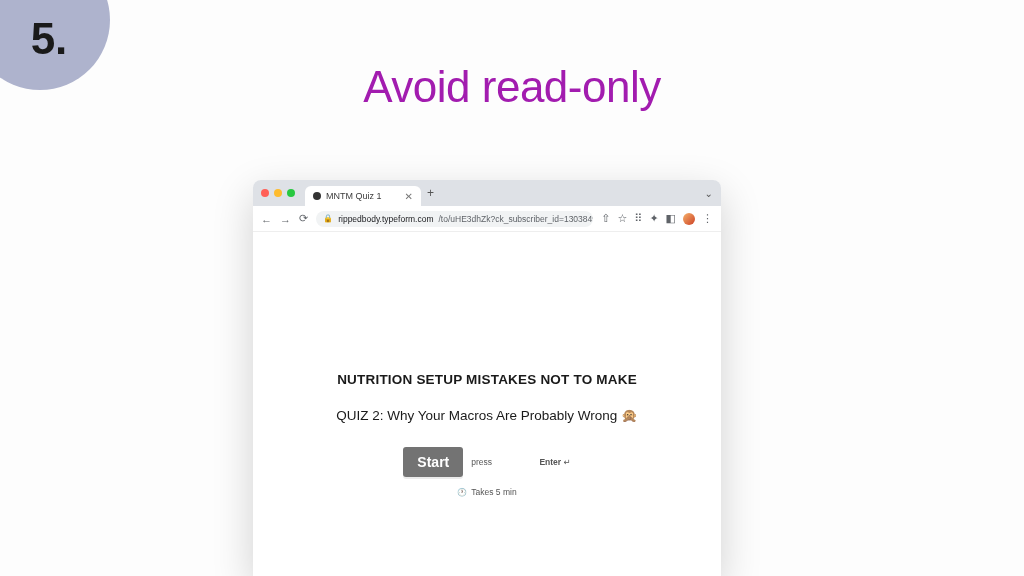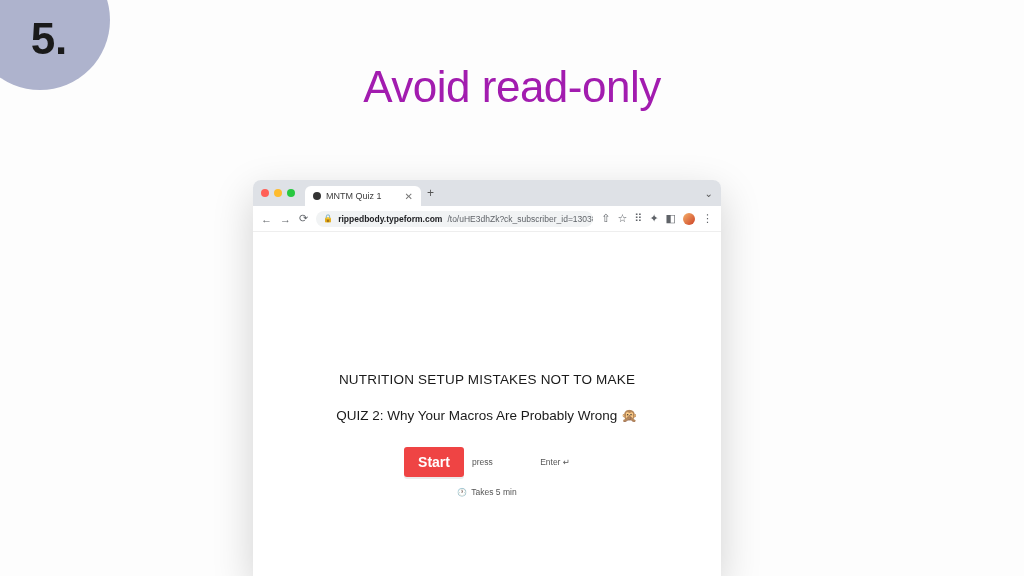--- a/index.html
+++ b/index.html
@@ -107,68 +107,68 @@
       display: flex;
       align-items: center;
       padding: 0 7px;
       gap: 5px;
       font-size: 8.5px;
       color: #5f6368;
       overflow: hidden;
       white-space: nowrap;
     }
     .lock { font-size: 8px; }
-    .url-host { color: #202124; font-weight: bold; }
+    .url-host { color: #202124; }
     .toolbar-right { display: flex; align-items: center; gap: 7px; }
     .avatar { width: 12px; height: 12px; border-radius: 50%; background: linear-gradient(135deg,#f6b26b,#cc4125); }
     .content {
       position: relative;
       height: calc(100% - 52px);
       background: #fff;
     }
     .quiz-wrap {
       position: absolute;
       top: 140px;
       left: 0;
       right: 0;
       text-align: center;
       padding: 0 30px;
     }
     .quiz-h1 {
       font-size: 13.5px;
-      font-weight: 400;
+      font-weight: 700;
       color: #1a1a1a;
       letter-spacing: 0.2px;
       margin-bottom: 20px;
     }
     .quiz-h2 {
       font-size: 13.5px;
       font-weight: 400;
       color: #1a1a1a;
       margin-bottom: 24px;
     }
     .start-row {
       display: flex;
       align-items: center;
       justify-content: center;
       gap: 8px;
       margin-bottom: 10px;
     }
     .start-btn {
-      background: #ef4444;
+      background: #737373;
       color: #fff;
       font-weight: 700;
       font-size: 14px;
       border: none;
       border-radius: 3px;
       padding: 7px 14px;
       box-shadow: 0 2px 0 rgba(0,0,0,0.08);
     }
     .start-hint { font-size: 8.5px; color: #555; }
-    .start-hint b { font-weight: 400; padding-left: 45px; }
+    .start-hint b { font-weight: 700; padding-left: 45px; }
     .duration-row {
       font-size: 8.5px;
       color: #555;
       display: flex;
       align-items: center;
       justify-content: center;
       gap: 4px;
     }
     .clock { font-size: 8px; }
   </style>

